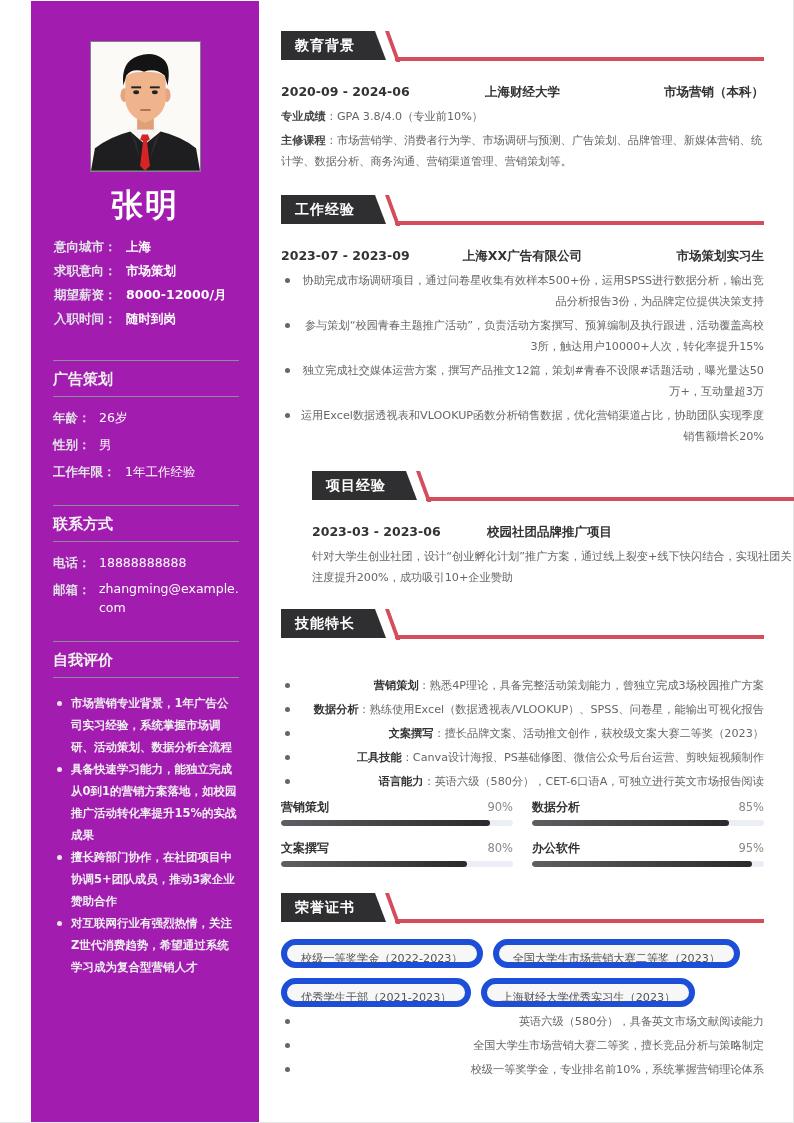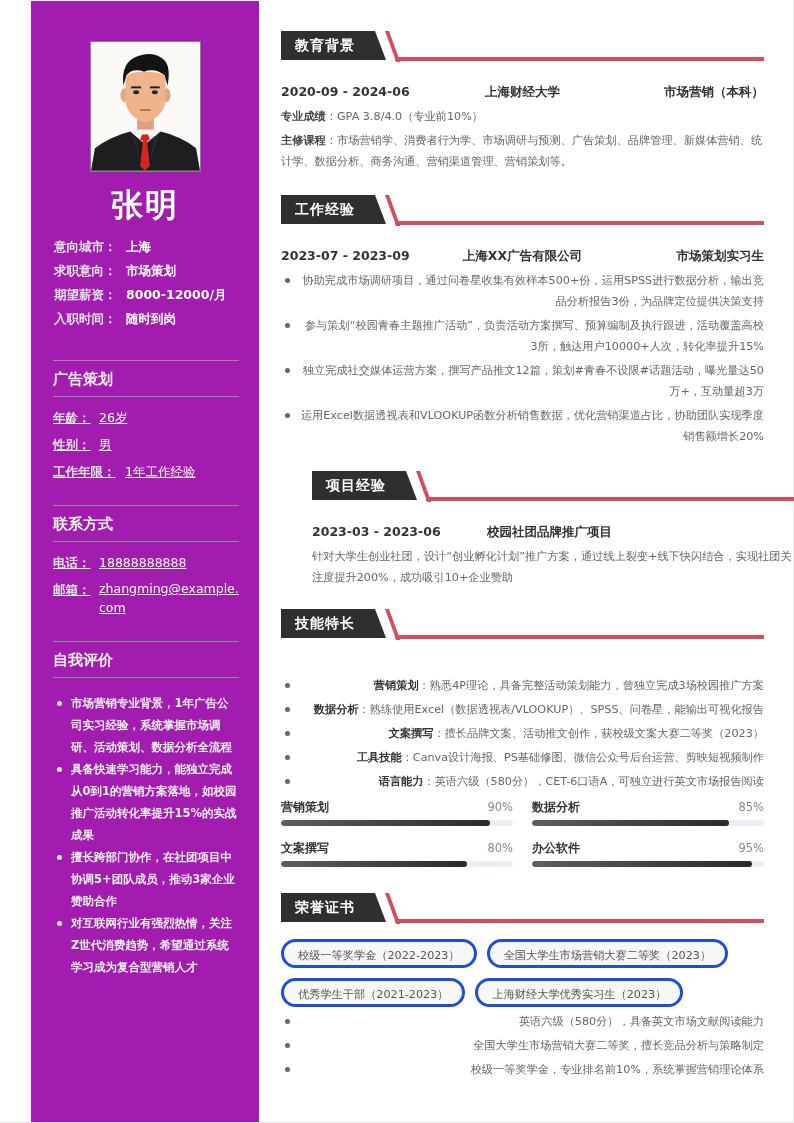--- a/index.html
+++ b/index.html
@@ -12,21 +12,21 @@
   .photo { position: absolute; left: 59px; top: 40px; width: 111px; height: 131px; background: #fbfaf6; border: 1px solid #7d8190; overflow: hidden; }
   .photo svg { width: 100%; height: 100%; display: block; }
   .name { position: absolute; left: 0; width: 228px; top: 183px; text-align: center; font-size: 32px; font-weight: bold; color: #fff; letter-spacing: 2px; }
   .intent { position: absolute; left: 23px; top: 236px; width: 190px; }
   .kv { display: flex; font-size: 12.5px; font-weight: bold; height: 24px; line-height: 20px; }
   .kv .k { color: #e4e5ea; width: 72px; flex-shrink: 0; }
   .kv .v { color: #ffffff; }
   .side-sec { position: absolute; left: 22px; width: 186px; }
   .side-sec .rule { height: 1px; background: #8a8e9b; }
   .side-sec .title { font-size: 15px; font-weight: bold; color: #f2f2f2; height: 35px; line-height: 36px; padding-left: 0; }
-  .info-list { padding-top: 10px; text-decoration: underline; }
+  .info-list { padding-top: 10px; }
   .info-list .kv { height: 27px; line-height: 22px; font-size: 12.5px; }
   .info-list .kv .k { color: #e2e3e8; font-weight: bold; }
   .info-list .kv .v { color: #fff; font-weight: normal; }
   .kv .k.short { width: 46px; }
   .kv .k.long { width: 72px; }
   .email .v { line-height: 19px; word-break: break-all; }
   .eval-list { list-style: none; padding-top: 14px; padding-left: 0; }
   .eval-list li { position: relative; padding-left: 18px; font-size: 11.5px; font-weight: bold; color: #f0f0f3; line-height: 22px; margin-bottom: 0px; }
   .eval-list li::before { content: ""; position: absolute; left: 4px; top: 9px; width: 5px; height: 5px; background: #e8e8ec; border-radius: 50%; }
 
@@ -49,21 +49,21 @@
   .blist li b { color: #333; font-weight: bold; }
 
   .skill-grid { display: grid; grid-template-columns: 232px 232px; column-gap: 19px; row-gap: 0; margin-top: 6px; }
   .skill .hd { display: flex; justify-content: space-between; font-size: 12px; height: 18px; line-height: 18px; }
   .skill .hd .lbl { font-weight: bold; color: #333; }
   .skill .hd .pct { color: #888; font-size: 11.5px; }
   .skill .bar { height: 6px; background: #eceef5; border-radius: 3px; margin-top: 4px; margin-bottom: 13px; overflow: hidden; }
   .skill .fill { height: 100%; border-radius: 3px; background: linear-gradient(90deg, #5f5f63, #2a2a2c); }
 
   .tags { display: flex; flex-wrap: wrap; gap: 10px 10px; margin-top: 14px; }
-  .tag { border: 3px solid #1d4ed8; background: #f7f7f7; border-radius: 15px; height: 29px; line-height: 27px; padding: 0 14px; font-size: 11.2px; color: #555; }
+  .tag { border: 6px solid #1d4ed8; background: #f7f7f7; border-radius: 15px; height: 29px; line-height: 27px; padding: 0 14px; font-size: 11.2px; color: #555; }
 
   .abs { position: absolute; left: 0; width: 483px; }
 </style>
 </head>
 <body>
 
 <div class="page">
 
   <aside class="sidebar">
     <div class="photo">

